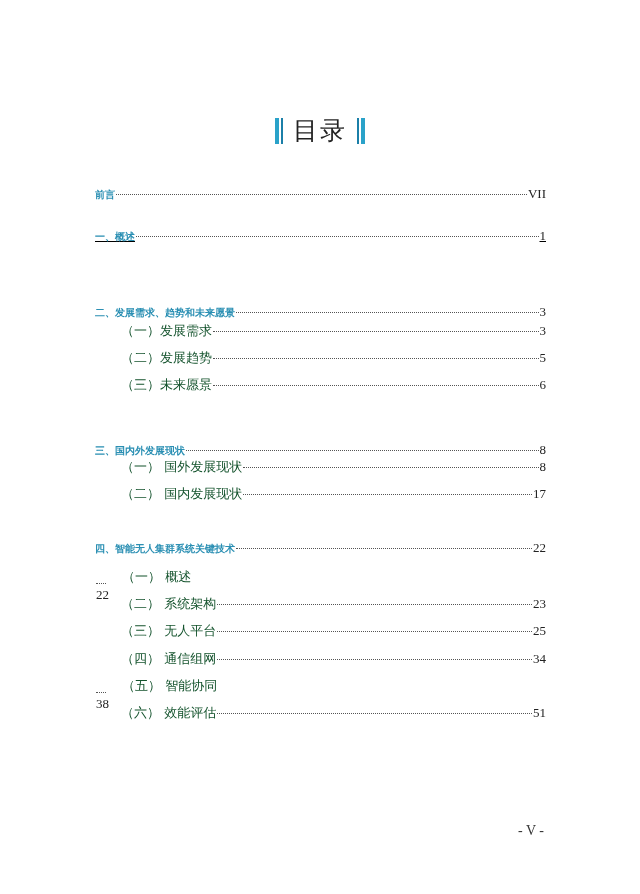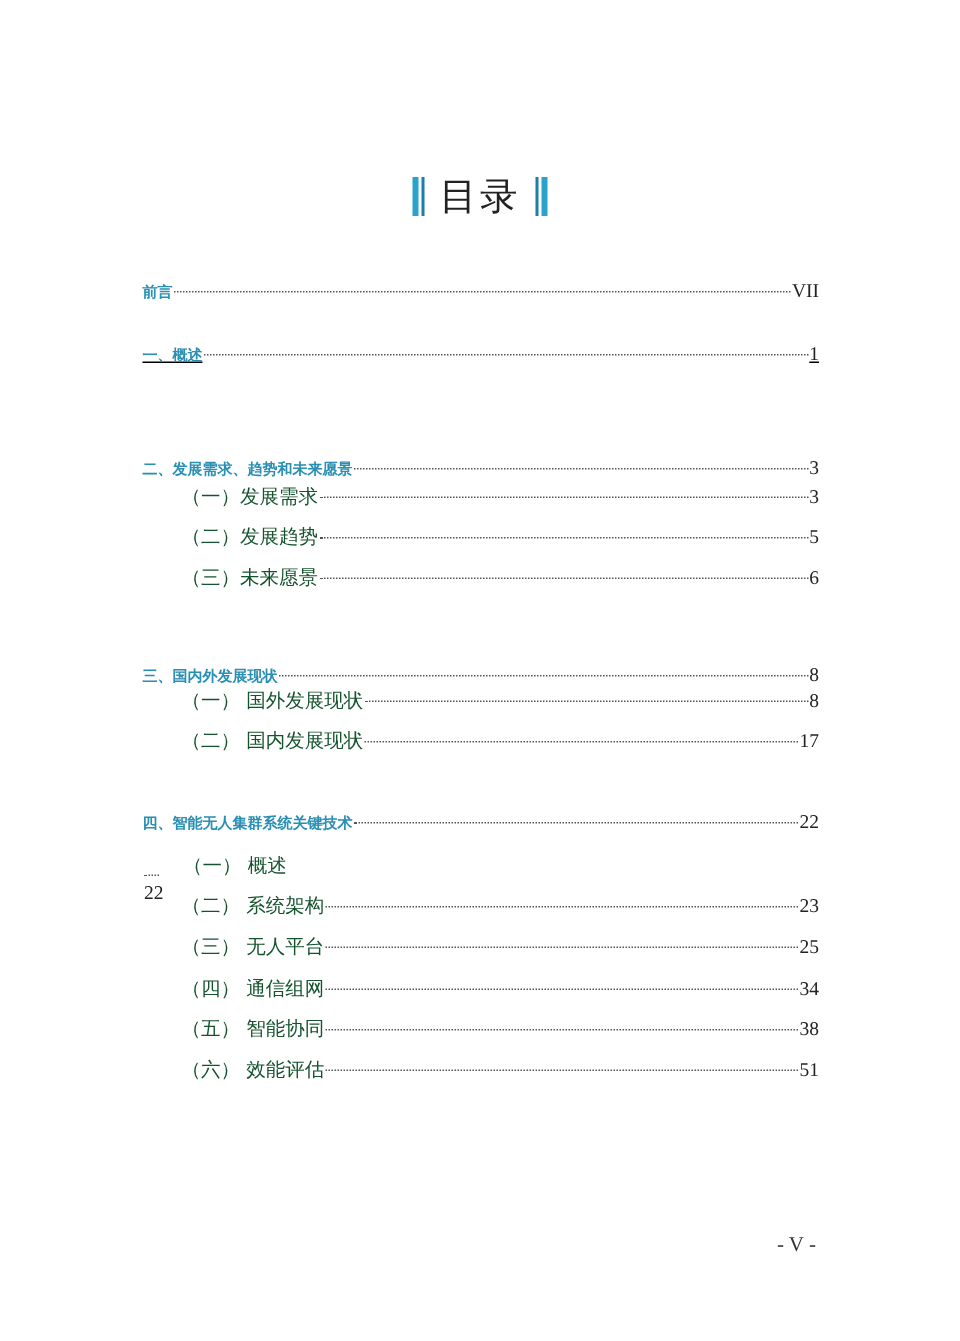--- a/index.html
+++ b/index.html
@@ -99,21 +99,21 @@
       <div class="row lvl2" style="top: 622px;">
         <span class="label">（三） 无人平台</span>
         <span class="leader"></span>
         <span class="pg">25</span>
       </div>
       <div class="row lvl2" style="top: 650px;">
         <span class="label">（四） 通信组网</span>
         <span class="leader"></span>
         <span class="pg">34</span>
       </div>
-      <div class="row lvl2" style="top: 677px;">
+      <div class="row lvl2" style="top: 677px; flex-direction: column;">
         <span class="label">（五） 智能协同</span>
         <span class="leader"></span>
         <span class="pg">38</span>
       </div>
       <div class="row lvl2" style="top: 704px;">
         <span class="label">（六） 效能评估</span>
         <span class="leader"></span>
         <span class="pg">51</span>
       </div>
     </div>

